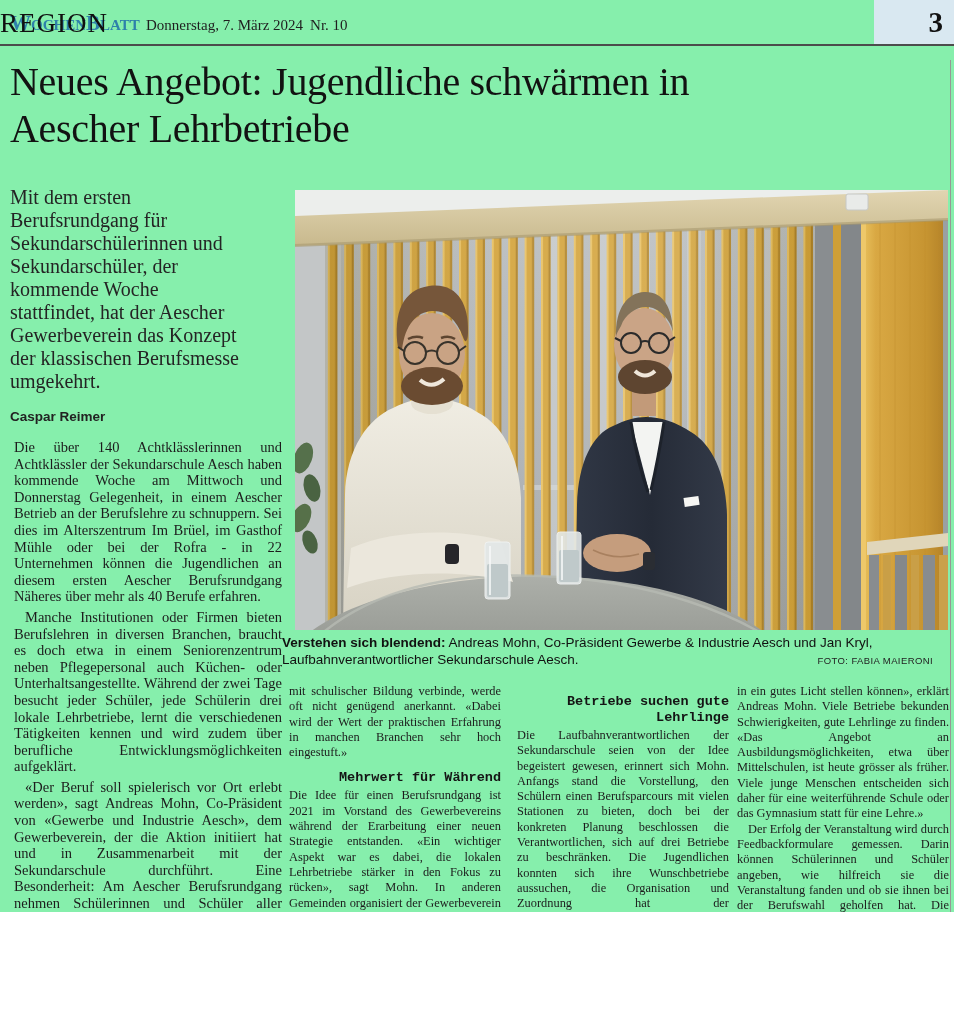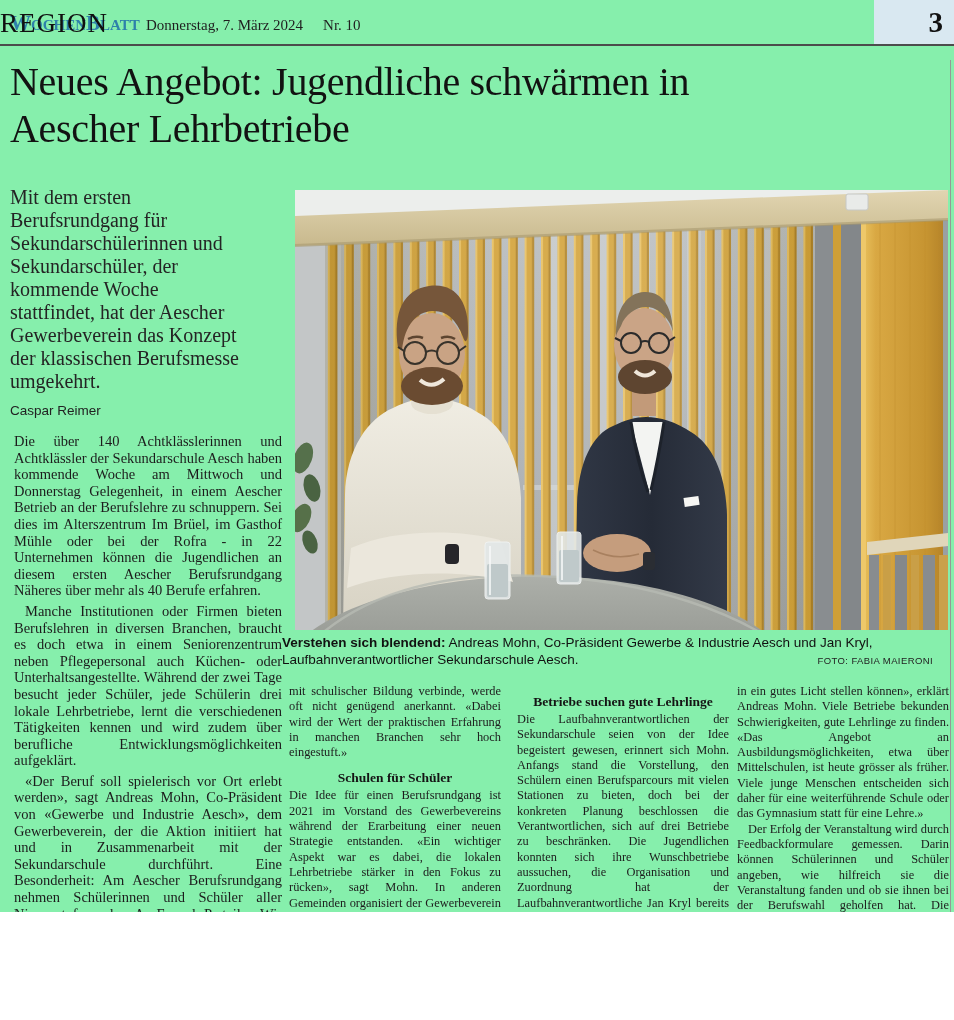--- a/index.html
+++ b/index.html
@@ -5,58 +5,58 @@
   html,body{margin:0;padding:0;background:#ffffff;}
   body{width:954px;height:1020px;font-family:"Liberation Serif",serif;color:#1c1c1c;
        -webkit-hyphens:auto;hyphens:auto;}
   .page{position:relative;width:954px;height:912px;background:#86efac;overflow:hidden;}
 
   
   .logo{position:absolute;left:10px;top:11px;font-family:"Liberation Serif",serif;
         font-weight:700;font-size:21px;line-height:24px;color:#2e81aa;
         font-variant:small-caps;letter-spacing:0px;}
   .dateline{position:absolute;left:146px;top:17px;font-size:15px;color:#1f1f1f;}
-  .dateline .issue{margin-left:20px;}
+  .dateline .issue{margin-left:7px;}
   .section{position:absolute;left:0;right:0;top:8px;text-align:left;
            font-size:27px;letter-spacing:1px;color:#101010;}
   .pagebox{position:absolute;right:0;top:0;width:80px;height:44px;background:#d9e8f1;}
   .pagebox .num{position:absolute;right:11px;top:6px;font-size:29px;font-weight:700;color:#111;}
   .header-rule{position:absolute;left:0;top:44px;width:954px;height:2px;background:#4c4c4c;}
 
   
   h1.headline{position:absolute;left:10px;top:58px;width:775px;margin:0;
               font-size:40px;line-height:47px;font-weight:400;color:#121212;
               letter-spacing:-0.3px;}
 
   
   .lead-col{position:absolute;left:10px;top:186px;width:276px;}
-  .lead{margin:0 0 10px 0;width:238px;font-size:20px;line-height:23px;color:#242424;
+  .lead{margin:0 0 16px 0;width:238px;font-size:20px;line-height:23px;color:#242424;
         font-weight:400;}
-  .author{margin:0 0 15px 0;font-family:"Liberation Sans",sans-serif;font-weight:400;
+  .author{margin:0 0 15px 0;font-family:"Liberation Sans",sans-serif;font-weight:700;
           font-size:13.5px;color:#222;}
   .bodytext p{margin:4px;font-size:14.5px;line-height:16.6px;text-align:justify;}
   .ind{text-indent:11px;}
 
   
   .photo{position:absolute;left:295px;top:190px;width:653px;height:440px;overflow:hidden;}
   .photo svg{display:block;}
   .caption{position:absolute;left:282px;top:634px;width:653px;
            font-family:"Liberation Sans",sans-serif;font-size:13.5px;line-height:17px;
            color:#111;}
   .caption b{font-weight:700;}
   .credit{position:absolute;right:2px;top:18px;font-size:9.5px;letter-spacing:0.4px;
           color:#222;font-family:"Liberation Sans",sans-serif;}
 
   
   .col{position:absolute;top:684px;width:212px;font-size:12.4px;line-height:15.3px;
        text-align:justify;}
   .col2{left:289px;} .col3{left:517px;} .col4{left:737px;}
   .col p{margin:0;}
   .col h3{margin:10px 0 2px 0;font-size:13.5px;line-height:16px;font-weight:700;
-          text-align:center;color:#141414;}
+          text-align:right;color:#141414;font-family:Liberation Mono, monospace;}
   .weblink{text-align:right;font-style:italic;}
 
   
   .bottom-rule{position:absolute;left:10px;top:1011px;width:938px;height:2px;background:#555;}
   .right-rule{position:absolute;left:950px;top:60px;width:1px;height:945px;background:#979797;}
 </style>
 </head>
 <body>
 
 <div class="page">
@@ -245,21 +245,21 @@
   </figure>
 
   <div class="caption">
     <b>Verstehen sich blendend:</b>
     <span>Andreas Mohn, Co-Präsident Gewerbe &amp; Industrie Aesch und Jan Kryl, Laufbahnverantwortlicher Sekundarschule Aesch.</span>
     <span class="credit">FOTO: FABIA MAIERONI</span>
   </div>
 
   <div class="col col2">
     <p>mit schulischer Bildung verbinde, werde oft nicht genügend anerkannt. «Dabei wird der Wert der praktischen Erfahrung in manchen Branchen sehr hoch eingestuft.»</p>
-    <h3>Schulen für Schüler</h3>
+    <h3>Mehrwert für Während</h3>
     <p>Die Idee für einen Berufsrundgang ist 2021 im Vorstand des Gewerbevereins während der Erarbeitung einer neuen Strategie entstanden. «Ein wichtiger Aspekt war es dabei, die lokalen Lehrbetriebe stärker in den Fokus zu rücken», sagt Mohn. In anderen Gemeinden organisiert der Gewerbeverein in Zusammenarbeit mit den Schulen Berufsmessen, bei denen die Lehrbetriebe in die Schulen kommen und sich vorstellen. Die Aescher kamen jedoch auf die Idee, es umgekehrt zu machen: «Wir bringen die Schüler in die Lehrbetriebe. Das ist einerseits ein</p>
   </div>
 
   <div class="col col3">
     <h3>Betriebe suchen gute Lehrlinge</h3>
     <p>Die Laufbahnverantwortlichen der Sekundarschule seien von der Idee begeistert gewesen, erinnert sich Mohn. Anfangs stand die Vorstellung, den Schülern einen Berufsparcours mit vielen Stationen zu bieten, doch bei der konkreten Planung beschlossen die Verantwortlichen, sich auf drei Betriebe zu beschränken. Die Jugendlichen konnten sich ihre Wunschbetriebe aussuchen, die Organisation und Zuordnung hat der Laufbahnverantwortliche Jan Kryl bereits durchgeführt.</p>
     <p class="ind">«Für uns als Gewerbeverein ist es wichtig, dass sich die Aescher Unternehmen</p>
   </div>
 
   <div class="col col4">

